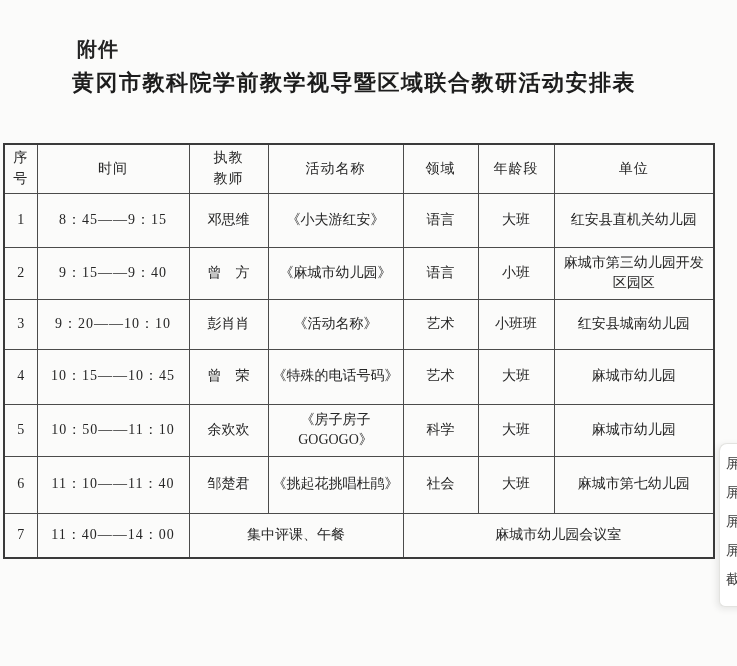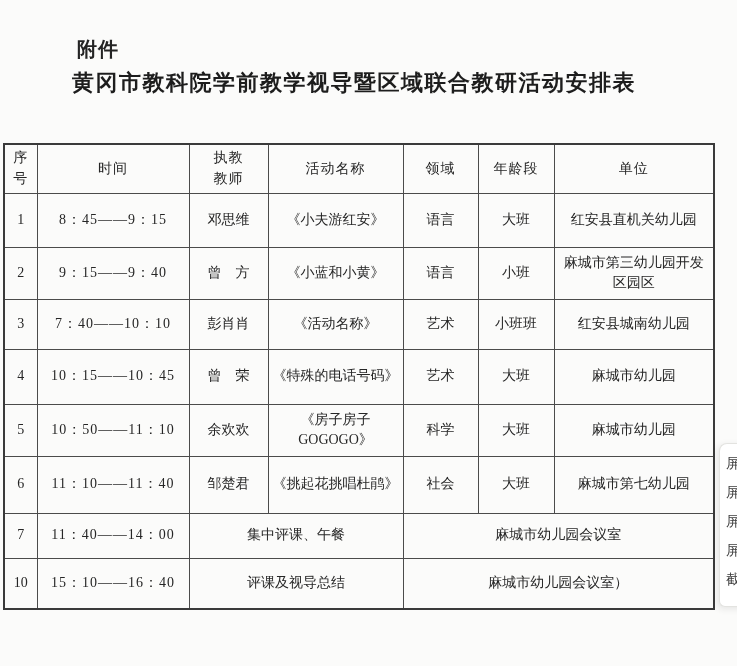--- a/index.html
+++ b/index.html
@@ -122,28 +122,28 @@
       <td>邓思维</td>
       <td class="cell-activity">《小夫游红安》</td>
       <td>语言</td>
       <td>大班</td>
       <td class="cell-unit">红安县直机关幼儿园</td>
     </tr>
     <tr style="height:52px">
       <td>2</td>
       <td class="cell-time">9：15——9：40</td>
       <td>曾　方</td>
-      <td class="cell-activity">《小蓝和小黄》</td>
+      <td class="cell-activity">《麻城市幼儿园》</td>
       <td>语言</td>
       <td>小班</td>
       <td class="cell-unit">麻城市第三幼儿园开发区园区</td>
     </tr>
     <tr style="height:50px">
       <td>3</td>
-      <td class="cell-time">7：40——10：10</td>
+      <td class="cell-time">9：20——10：10</td>
       <td>彭肖肖</td>
       <td class="cell-activity">《活动名称》</td>
       <td>艺术</td>
       <td>小班班</td>
       <td class="cell-unit">红安县城南幼儿园</td>
     </tr>
     <tr style="height:55px">
       <td>4</td>
       <td class="cell-time">10：15——10：45</td>
       <td>曾　荣</td>
@@ -169,26 +169,20 @@
       <td>社会</td>
       <td>大班</td>
       <td class="cell-unit">麻城市第七幼儿园</td>
     </tr>
     <tr style="height:45px">
       <td>7</td>
       <td class="cell-time">11：40——14：00</td>
       <td colspan="2">集中评课、午餐</td>
       <td colspan="3">麻城市幼儿园会议室</td>
     </tr>
-    <tr style="height:51px">
-      <td>10</td>
-      <td class="cell-time">15：10——16：40</td>
-      <td colspan="2">评课及视导总结</td>
-      <td colspan="3">麻城市幼儿园会议室）</td>
-    </tr>
   </tbody>
 </table>
 
 <div class="side-panel">
   <div class="side-panel-item">屏</div>
   <div class="side-panel-item">屏</div>
   <div class="side-panel-item">屏</div>
   <div class="side-panel-item">屏</div>
   <div class="side-panel-item">截</div>
 </div>

